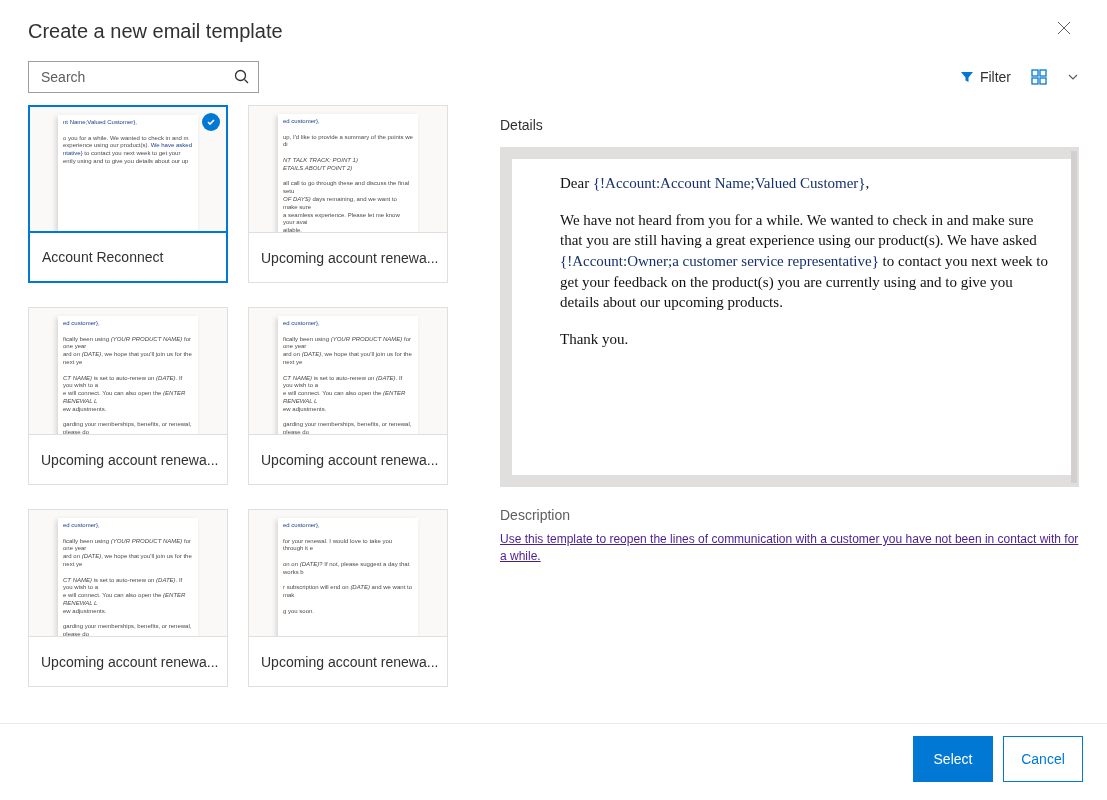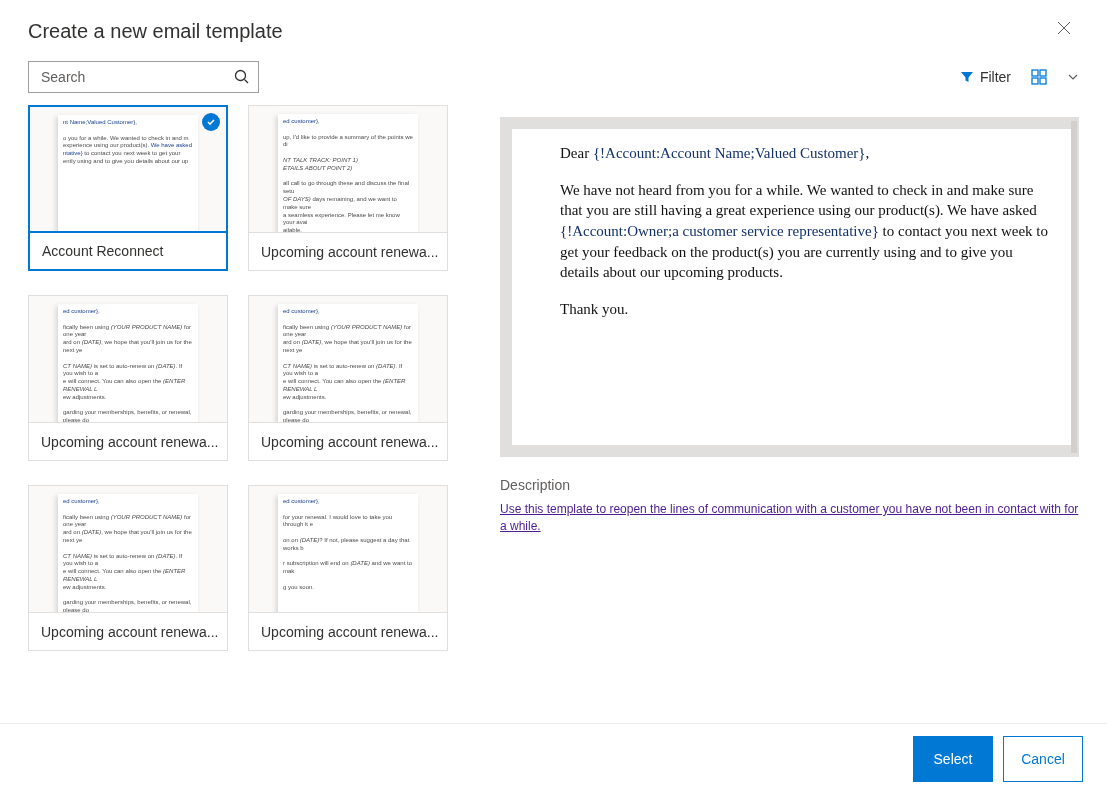--- a/index.html
+++ b/index.html
@@ -141,21 +141,21 @@
       padding: 4px 5px;
       font-size: 6px;
       line-height: 1.3;
       color: #4b4b4b;
       overflow: hidden;
     }
     .thumb-doc .hl {
       color: #1a3f8e;
     }
     .card-label {
-      height: 38px;
+      height: 50px;
       display: flex;
       align-items: center;
       padding: 0 12px;
       font-size: 14px;
       color: #323130;
       background: #fff;
       border: 1px solid #e1dfdd;
       border-top: none;
       white-space: nowrap;
       overflow: hidden;
@@ -384,20 +384,21 @@
               g you soon.
             </div>
           </div>
           <div class="card-label">Upcoming account renewa...</div>
         </div>
 
       </div>
     </div>
 
     <div class="details-panel">
+      <div class="details-heading">Details</div>
       <div class="preview-box">
         <div class="preview-content">
           <p><span>Dear </span><span class="merge">{!Account:Account Name;Valued Customer}</span><span>,</span></p>
           <p><span>We have not heard from you for a while. We wanted to check in and make sure that you are still having a great experience using our product(s). We have asked </span><span class="merge">{!Account:Owner;a customer service representative}</span><span> to contact you next week to get your feedback on the product(s) you are currently using and to give you details about our upcoming products.</span></p>
           <p>Thank you.</p>
         </div>
         <div class="preview-scroll"></div>
       </div>
       <div class="desc-heading">Description</div>
       <div class="desc-text">Use this template to reopen the lines of communication with a customer you have not been in contact with for a while.</div>

